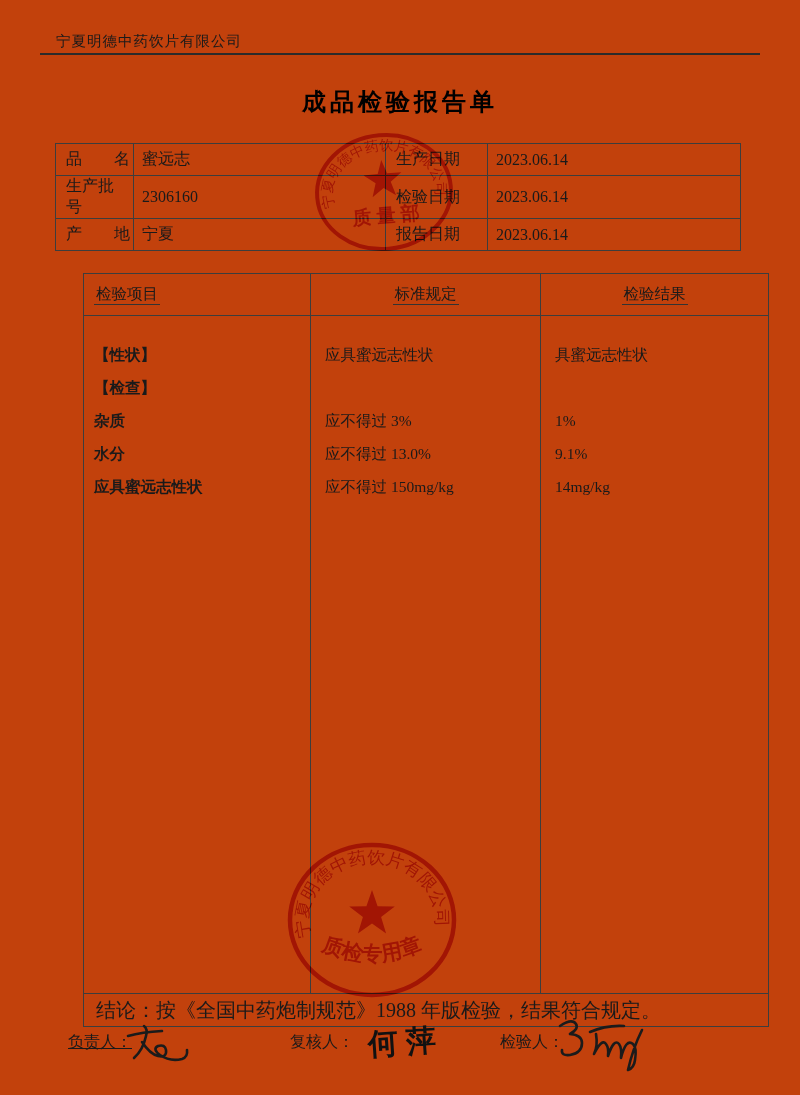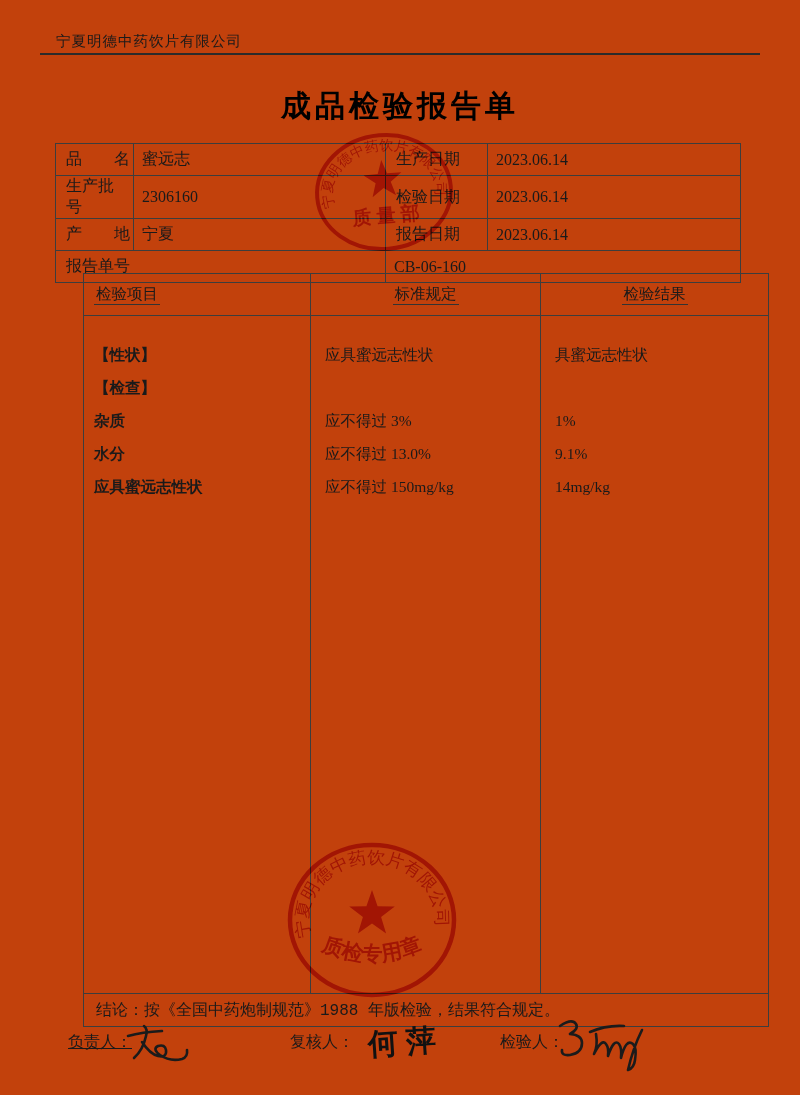--- a/index.html
+++ b/index.html
@@ -13,42 +13,42 @@
   .abs { position:absolute; }
 
   
   .lh-company { left:56px; top:32px; font-size:14.5px; letter-spacing:1px; }
   .lh-code    { right:56px; top:32px; font-size:14.5px; }
   .lh-rule    { left:40px; top:53px; width:720px; height:2px; background:#2b2b2b; }
 
   
   .doc-title {
     left:0; top:86px; width:800px; text-align:center;
-    font-size:30px; font-weight:bold; letter-spacing:4px; color:#000;
+    font-size:24px; font-weight:bold; letter-spacing:4px; color:#000;
   }
 
   table { border-collapse:collapse; table-layout:fixed; }
   td { border:1.5px solid #3d3d3d; font-size:16px; vertical-align:middle; overflow:hidden; }
 
   .t1 { left:55px; top:143px; width:685px; }
   .t1 td { padding:0 8px; height:32px; }
   .t1 .lbl { padding-left:10px; }
   .spread { display:flex; justify-content:space-between; width:64px; }
 
   .t2 { left:55px; top:273px; width:685px;margin-left:28px; }
   .t2 td { vertical-align:top; }
   .t2 .hdr { height:42px; vertical-align:middle; font-size:15.5px; }
   .t2 .hdr.c { text-align:center; }
   .t2 .hdr .u { border-bottom:1.2px solid #333; padding:0 2px 2px 2px; }
   .t2 .hdr.l { padding-left:10px; }
   .t2 .bodycell { height:678px; padding-top:22px; }
   .t2 .bodycell .ln { height:33px; line-height:33px; font-size:15.5px; white-space:nowrap; }
   .t2 .c1 .ln { padding-left:10px;font-weight:bold; }
   .t2 .c2 .ln, .t2 .c3 .ln { padding-left:14px; }
-  .t2 .concl { height:33px; vertical-align:middle; padding-left:12px; font-size:16px;font-family:Liberation Mono, monospace; }
+  .t2 .concl { height:33px; vertical-align:middle; padding-left:12px; font-size:20px; }
 
   
   .sig-label { font-size:16px; top:1032px; }
   .sig-svg { pointer-events:none; }
   .sig-name {
     top:1022px; left:368px; font-size:30px; font-weight:bold;
     transform:rotate(-4deg); letter-spacing:8px; color:#111;
     font-family:"Liberation Sans","DejaVu Sans",sans-serif;
   }
 
@@ -99,24 +99,20 @@
     <tr>
       <td class="lbl">
             <span class="spread">
               <span>产</span>
               <span>地</span>
             </span>
           </td>
       <td>宁夏</td>
       <td class="lbl">报告日期</td>
       <td>2023.06.14</td>
-    </tr>
-    <tr>
-      <td class="lbl" colspan="2">报告单号</td>
-      <td colspan="2">CB-06-160</td>
     </tr>
   </tbody>
     </table>
 
   <table class="abs t2">
     <colgroup>
         <col style="width:227px">
         <col style="width:230px">
         <col style="width:228px">
       </colgroup>

